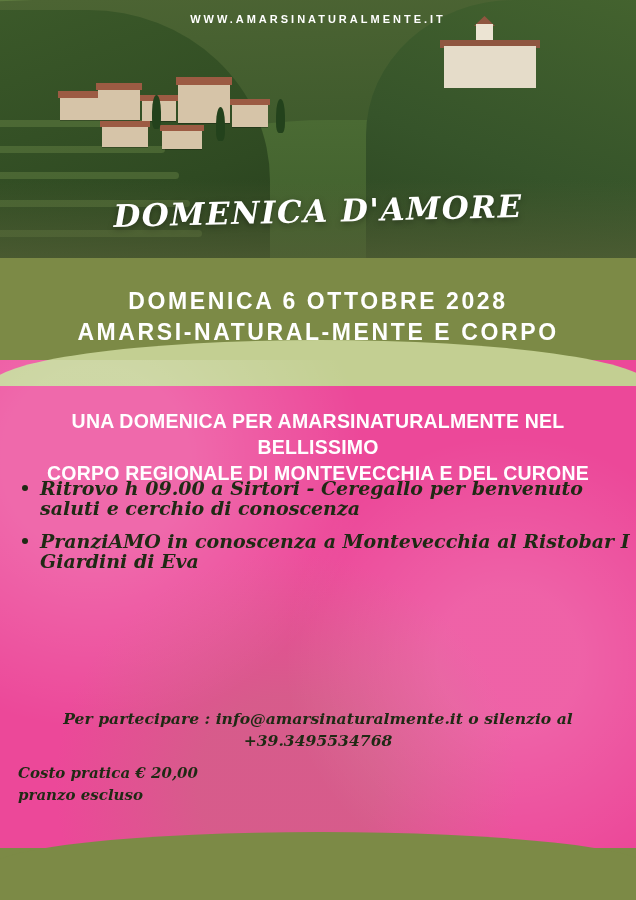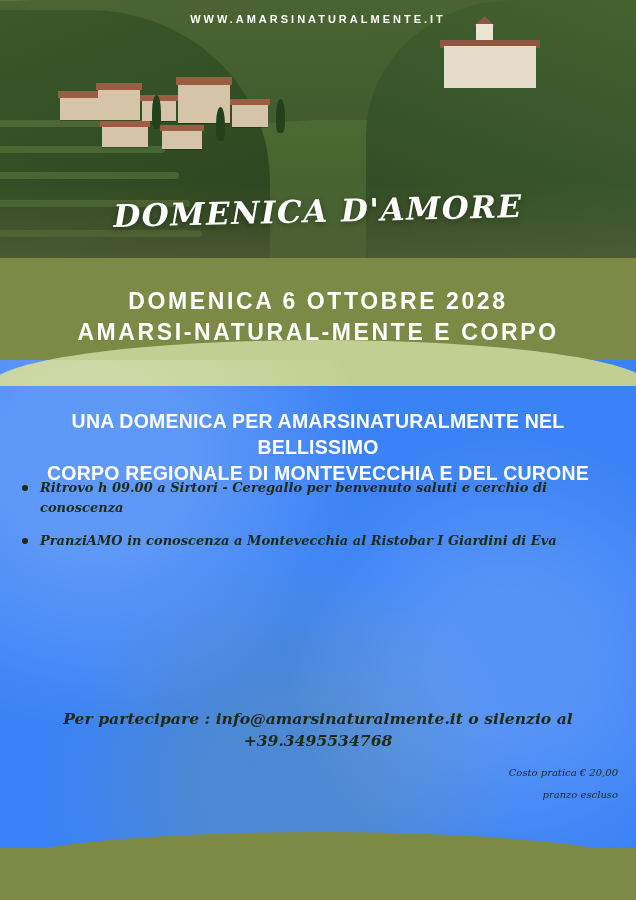--- a/index.html
+++ b/index.html
@@ -152,21 +152,21 @@
     letter-spacing: 2.6px;
     line-height: 31px;
   }
 
   
   .body-panel {
     position: absolute;
     left: 0; top: 360px;
     width: 636px;
     height: 500px;
-    background: #3b82f6;
+    background: #ec4899;
   }
   .body-panel::before {
     content: "";
     position: absolute;
     left: -10px; top: -20px;
     width: 660px; height: 46px;
     background: #c3cf92;
     border-radius: 50% 50% 0 0 / 100% 100% 0 0;
   }
   .texture {
@@ -200,21 +200,21 @@
     list-style: none;
   }
   .bullets li {
     position: relative;
     padding-left: 26px;
     margin-bottom: 13px;
     color: #1f2a14;
     font-family: "DejaVu Serif", serif;
     font-style: italic;
     font-weight: bold;
-    font-size: 13px;
+    font-size: 19px;
     line-height: 20px;
   }
   .bullets li::before {
     content: "";
     position: absolute;
     left: 8px; top: 7px;
     width: 6px; height: 6px;
     background: #1f2a14;
     border-radius: 50%;
   }
@@ -228,26 +228,26 @@
     font-family: "DejaVu Serif", serif;
     font-style: italic;
     font-weight: bold;
     font-size: 15.6px;
     line-height: 22px;
   }
   .price {
     position: absolute;
     left: 18px; top: 402px;
     width: 600px;
-    text-align: right;
+    text-align: left;
     color: #1f2a14;
     font-family: "DejaVu Serif", serif;
     font-style: italic;
-    font-weight: normal;
-    font-size: 10px;
+    font-weight: bold;
+    font-size: 15px;
     line-height: 22px;
   }
 
   
   .footer {
     position: absolute;
     left: 0; top: 848px;
     width: 636px;
     height: 52px;
     background: #7c8a46;

